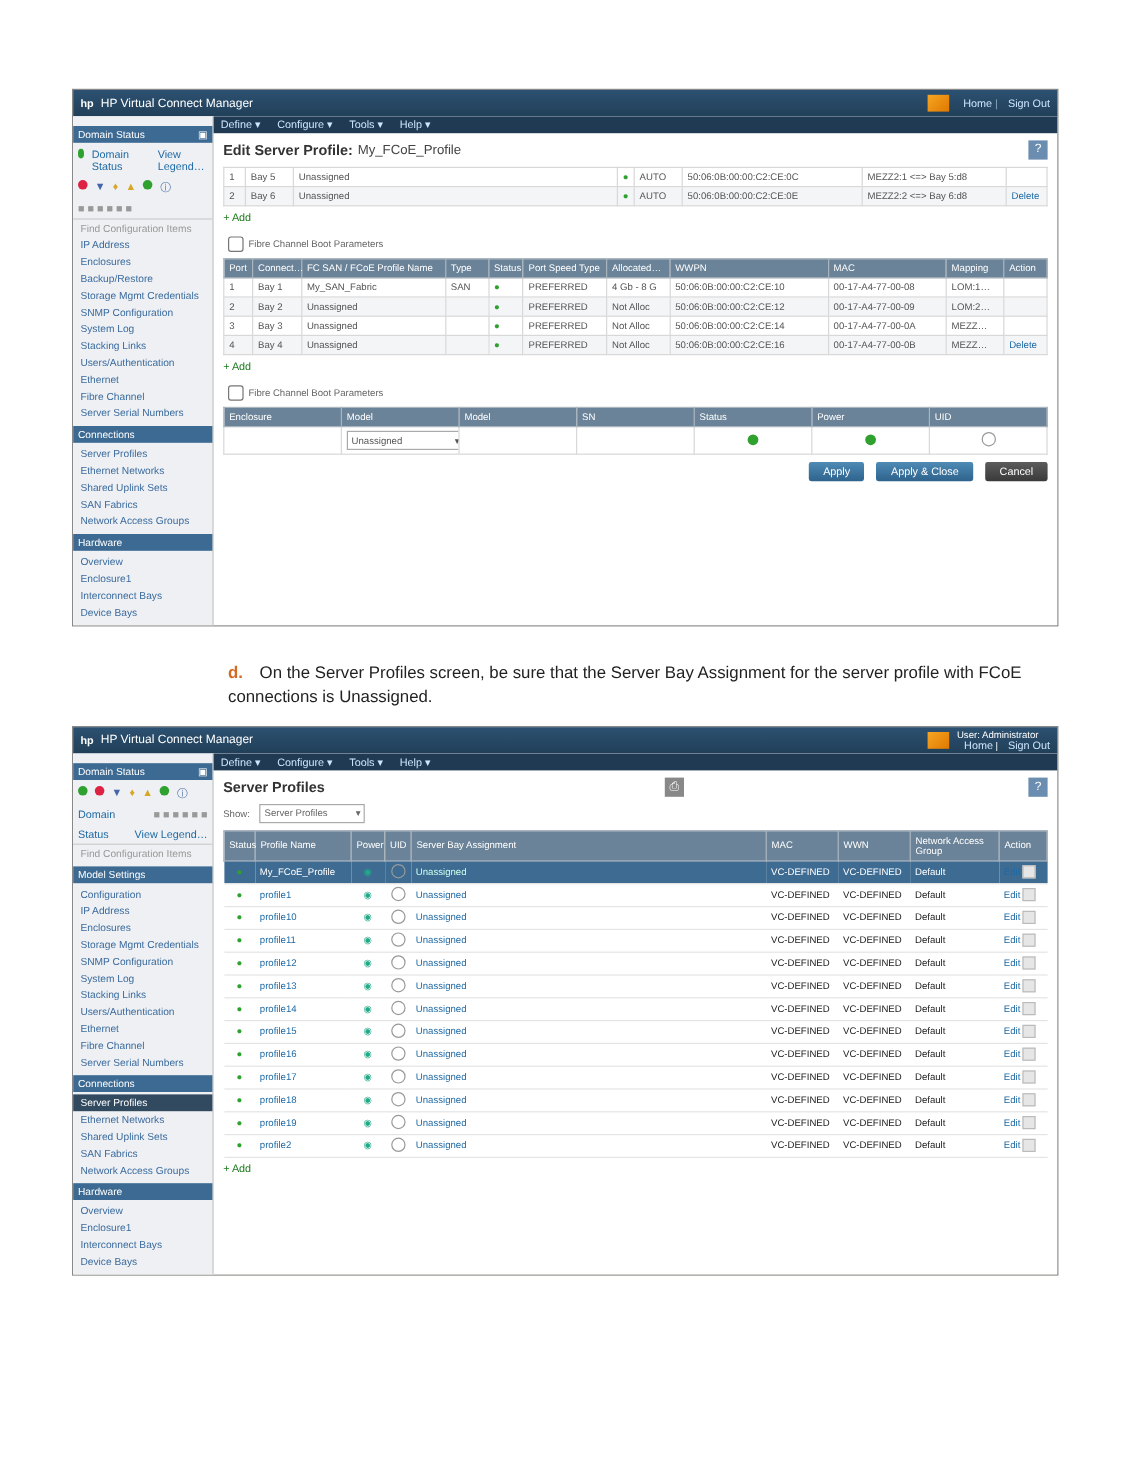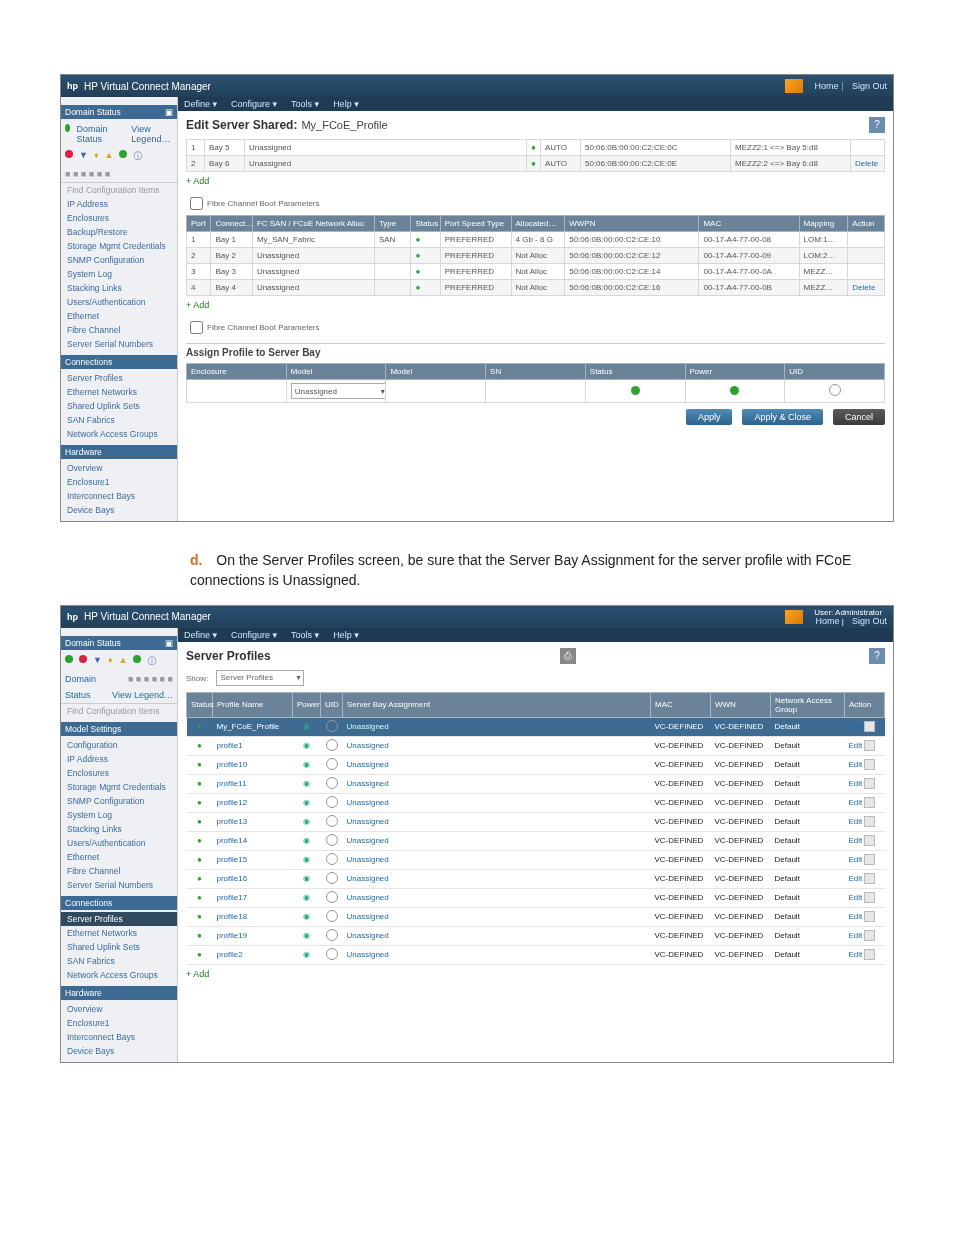--- a/index.html
+++ b/index.html
@@ -1,20 +1,20 @@
 <!DOCTYPE html>
 <html><head>
 <meta charset="utf-8">
 <style>
   body{margin:0;background:#fff;font-family:Arial,Helvetica,sans-serif;font-size:12px;color:#222}
   .page{width:954px;margin:0 auto;padding:70px 60px 40px 60px;box-sizing:border-box}
   .instr{margin:0 0 14px 130px;font-size:14px;line-height:1.45}
   .instr .let{color:#d46b24;font-weight:bold;margin-right:10px}
   .instr strong{font-weight:bold}
-  .shot{margin:4px 0 28px 0;border:1px solid #888;background:#e9e9e0;font-size:9px}
+  .shot{margin:4px 12px 28px 0;border:1px solid #888;background:#e9e9e0;font-size:9px}
   .topbar{display:flex;align-items:center;background:linear-gradient(#2c5171,#213f58);color:#fff;padding:2px 6px;height:18px}
   .topbar .title{flex:1;font-size:10px}
   .topbar .badge{width:18px;height:14px;background:linear-gradient(135deg,#f5a623,#e07800);margin:0 6px}
   .topbar a{color:#cfe6ff;font-size:9px;margin-left:6px}
   .menubar{display:flex;background:#1f3a52;color:#cfe6ff;padding:2px 6px;gap:14px;font-size:9px}
   .body{display:flex;background:#fff}
   .side{width:116px;background:#eef0f3;border-right:1px solid #c7c7c7;font-size:8.5px;padding:4px 0}
   .side .hdr{background:#3c6a92;color:#fff;padding:2px 4px;margin:4px 0 2px 0}
   .side .item{padding:2px 6px;color:#3b6b9e}
   .side .row-icons{display:flex;gap:6px;padding:3px 4px;font-size:9px;color:#888}
@@ -114,21 +114,21 @@
           </div>
     </div>
     <div class="main">
       <div class="menubar" style="margin:-6px -8px 6px -8px">
         <span>Define ▾</span>
         <span>Configure ▾</span>
         <span>Tools ▾</span>
         <span>Help ▾</span>
       </div>
       <div class="titleRow">
-        <span class="t1">Edit Server Shared:</span>
+        <span class="t1">Edit Server Profile:</span>
         <span class="t2">My_FCoE_Profile</span>
         <span class="helpBox">?</span>
       </div>
 
       <table class="tbl">
             <colgroup>
               <col style="width:18px">
               <col style="width:40px">
               <col>
               <col style="width:14px">
@@ -174,21 +174,21 @@
               <col style="width:44px">
               <col style="width:110px">
               <col style="width:82px">
               <col style="width:40px">
               <col style="width:30px">
             </colgroup>
         <thead>
               <tr class="hdrRow" id="s1-fcoe-h">
                 <th>Port</th>
                 <th>Connect…</th>
-                <th>FC SAN / FCoE Network Alloc</th>
+                <th>FC SAN / FCoE Profile Name</th>
                 <th>Type</th>
                 <th>Status</th>
                 <th>Port Speed Type</th>
                 <th>Allocated…</th>
                 <th>WWPN</th>
                 <th>MAC</th>
                 <th>Mapping</th>
                 <th>Action</th>
               </tr>
             </thead>
@@ -243,21 +243,20 @@
                 <td>50:06:0B:00:00:C2:CE:16</td>
                 <td>00-17-A4-77-00-0B</td>
                 <td>MEZZ…</td>
                 <td><span class="link">Delete</span></td>
               </tr>
             </tbody>
       </table>
       <span class="add">+ Add</span>
       <div class="chk"><input type="checkbox" style=""><span>Fibre Channel Boot Parameters</span></div>
 
-      <div class="section">Assign Profile to Server Bay</div>
       <table class="tbl">
             <thead>
               <tr class="hdrRow" id="s1-assign-h">
                 <th>Enclosure</th>
                 <th>Model</th>
                 <th>Model</th>
                 <th>SN</th>
                 <th>Status</th>
                 <th>Power</th>
                 <th>UID</th>
@@ -293,21 +292,21 @@
 <p class="instr">
   <span class="let">d.</span>
   <span>On the Server Profiles screen, be sure that the Server Bay Assignment for the server profile with FCoE connections is Unassigned.</span>
 </p>
 
 <div class="shot">
   <div class="topbar">
     <span style="font-weight:bold;margin-right:6px">hp</span>
     <span class="title">HP Virtual Connect Manager</span>
     <span class="badge"></span>
-    <span style="font-size:8px;line-height:9px;text-align:center"><span>User: Administrator</span><br>
+    <span style="font-size:8px;line-height:9px;text-align:left"><span>User: Administrator</span><br>
       <a>Home</a> | <a>Sign Out</a>
     </span>
   </div>
   <div class="body">
     <div class="side side2">
       <div class="hdr" style="display:flex;justify-content:space-between">
             <span>Domain Status</span>
             <span>▣</span>
           </div>
       <div class="row-icons" style="flex-wrap:wrap">

